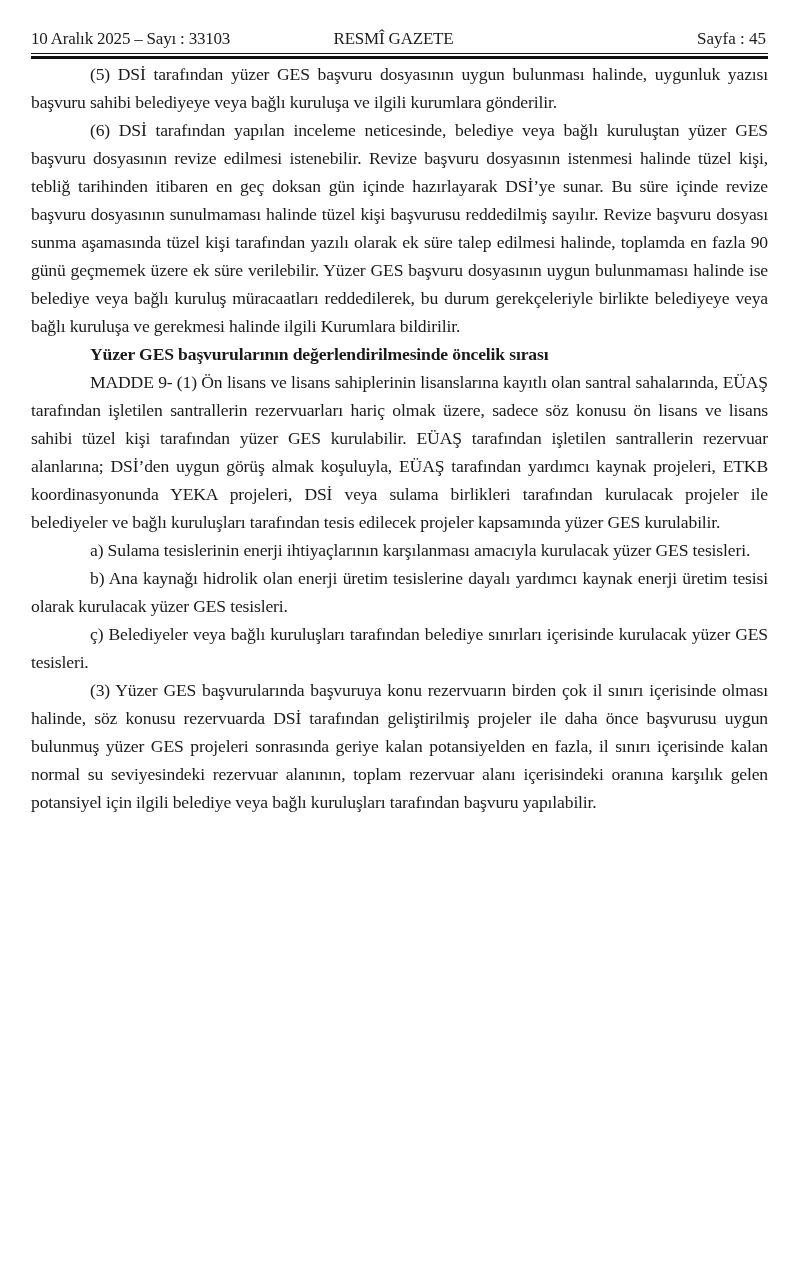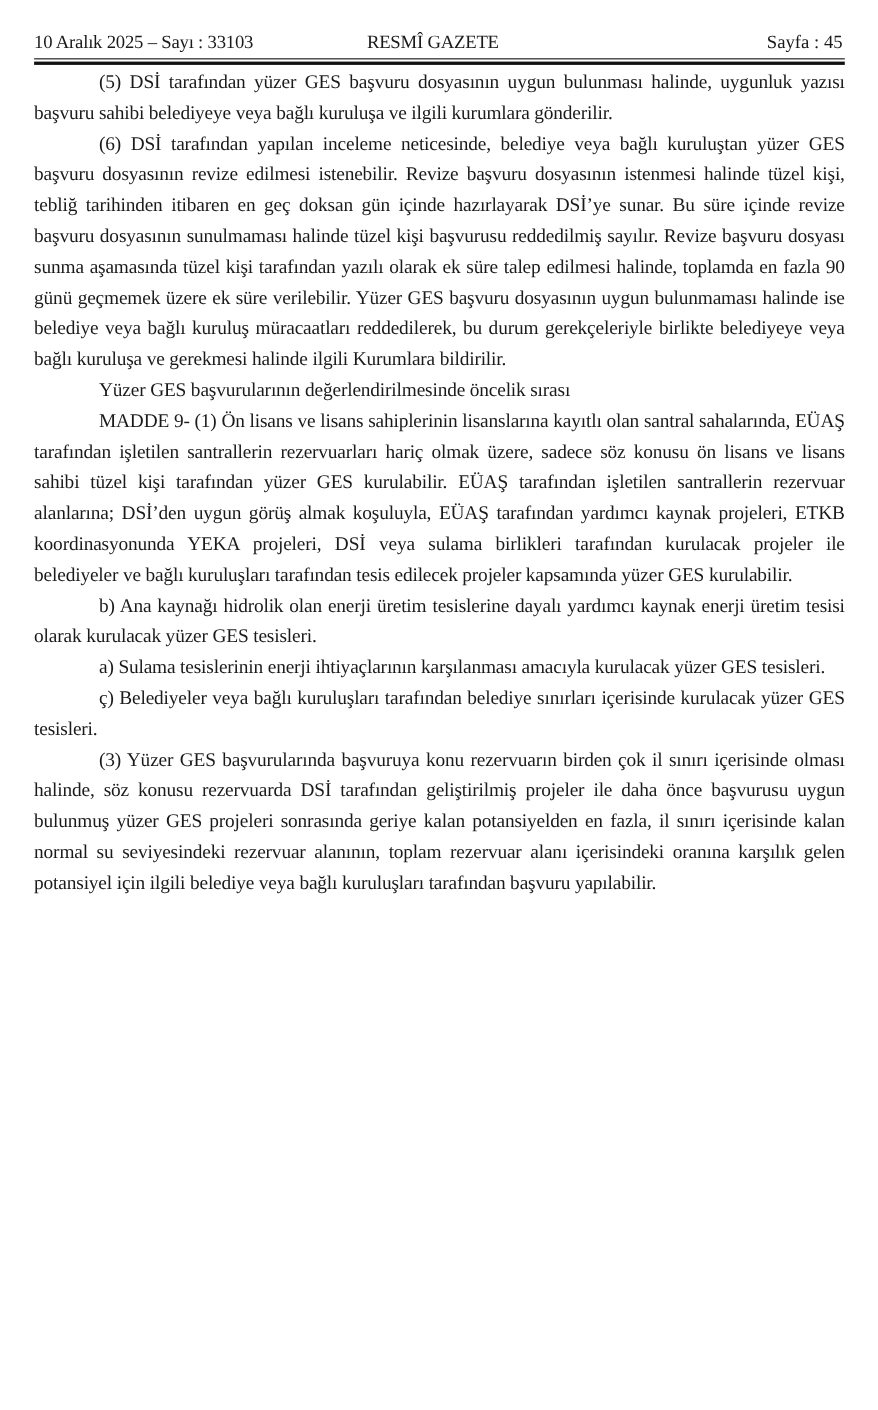--- a/index.html
+++ b/index.html
@@ -70,21 +70,21 @@
       font-size: 17.6px;
       line-height: 28px;
       text-align: justify;
       letter-spacing: -0.15px;
     }
     .body p {
       margin: 0;
       text-indent: 59px;
     }
     .body p.heading {
-      font-weight: normal;
+      font-weight: bold;
     }
     .body b {
       font-weight: normal;
     }
   </style>
 </head>
 <body>
 
 <div class="page">
   <div class="header">
@@ -93,18 +93,18 @@
     <span class="right">Sayfa : 45</span>
     <div class="rule-thin"></div>
     <div class="rule-thick"></div>
   </div>
 
   <div class="body">
     <p>(5) DSİ tarafından yüzer GES başvuru dosyasının uygun bulunması halinde, uygunluk yazısı başvuru sahibi belediyeye veya bağlı kuruluşa ve ilgili kurumlara gönderilir.</p>
     <p>(6) DSİ tarafından yapılan inceleme neticesinde, belediye veya bağlı kuruluştan yüzer GES başvuru dosyasının revize edilmesi istenebilir. Revize başvuru dosyasının istenmesi halinde tüzel kişi, tebliğ tarihinden itibaren en geç doksan gün içinde hazırlayarak DSİ’ye sunar. Bu süre içinde revize başvuru dosyasının sunulmaması halinde tüzel kişi başvurusu reddedilmiş sayılır. Revize başvuru dosyası sunma aşamasında tüzel kişi tarafından yazılı olarak ek süre talep edilmesi halinde, toplamda en fazla 90 günü geçmemek üzere ek süre verilebilir. Yüzer GES başvuru dosyasının uygun bulunmaması halinde ise belediye veya bağlı kuruluş müracaatları reddedilerek, bu durum gerekçeleriyle birlikte belediyeye veya bağlı kuruluşa ve gerekmesi halinde ilgili Kurumlara bildirilir.</p>
     <p class="heading">Yüzer GES başvurularının değerlendirilmesinde öncelik sırası</p>
     <p><b>MADDE 9</b><span>- (1) Ön lisans ve lisans sahiplerinin lisanslarına kayıtlı olan santral sahalarında, EÜAŞ tarafından işletilen santrallerin rezervuarları hariç olmak üzere, sadece söz konusu ön lisans ve lisans sahibi tüzel kişi tarafından yüzer GES kurulabilir. EÜAŞ tarafından işletilen santrallerin rezervuar alanlarına; DSİ’den uygun görüş almak koşuluyla, EÜAŞ tarafından yardımcı kaynak projeleri, ETKB koordinasyonunda YEKA projeleri, DSİ veya sulama birlikleri tarafından kurulacak projeler ile belediyeler ve bağlı kuruluşları tarafından tesis edilecek projeler kapsamında yüzer GES kurulabilir.</span></p>
+    <p>a) Sulama tesislerinin enerji ihtiyaçlarının karşılanması amacıyla kurulacak yüzer GES tesisleri.</p>
     <p>b) Ana kaynağı hidrolik olan enerji üretim tesislerine dayalı yardımcı kaynak enerji üretim tesisi olarak kurulacak yüzer GES tesisleri.</p>
-    <p>a) Sulama tesislerinin enerji ihtiyaçlarının karşılanması amacıyla kurulacak yüzer GES tesisleri.</p>
     <p>ç) Belediyeler veya bağlı kuruluşları tarafından belediye sınırları içerisinde kurulacak yüzer GES tesisleri.</p>
     <p>(3) Yüzer GES başvurularında başvuruya konu rezervuarın birden çok il sınırı içerisinde olması halinde, söz konusu rezervuarda DSİ tarafından geliştirilmiş projeler ile daha önce başvurusu uygun bulunmuş yüzer GES projeleri sonrasında geriye kalan potansiyelden en fazla, il sınırı içerisinde kalan normal su seviyesindeki rezervuar alanının, toplam rezervuar alanı içerisindeki oranına karşılık gelen potansiyel için ilgili belediye veya bağlı kuruluşları tarafından başvuru yapılabilir.</p>
   </div>
 </div>
 
 </body></html>

